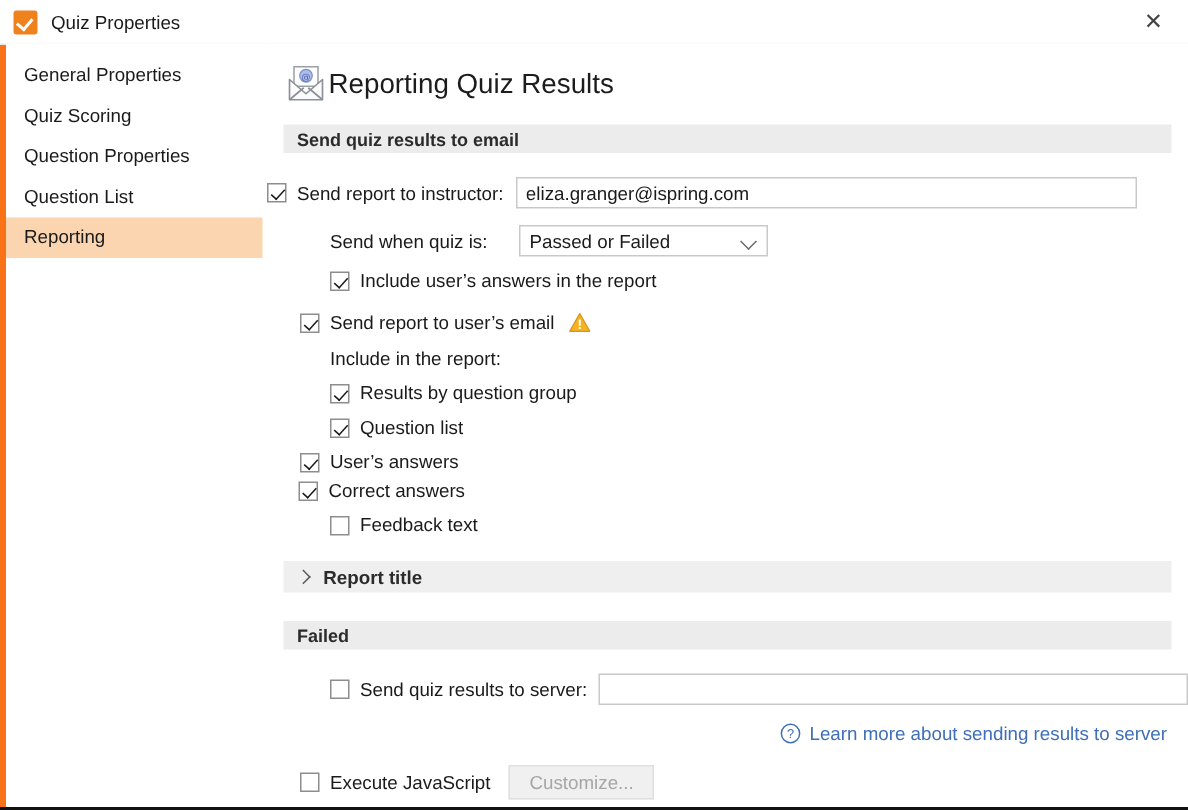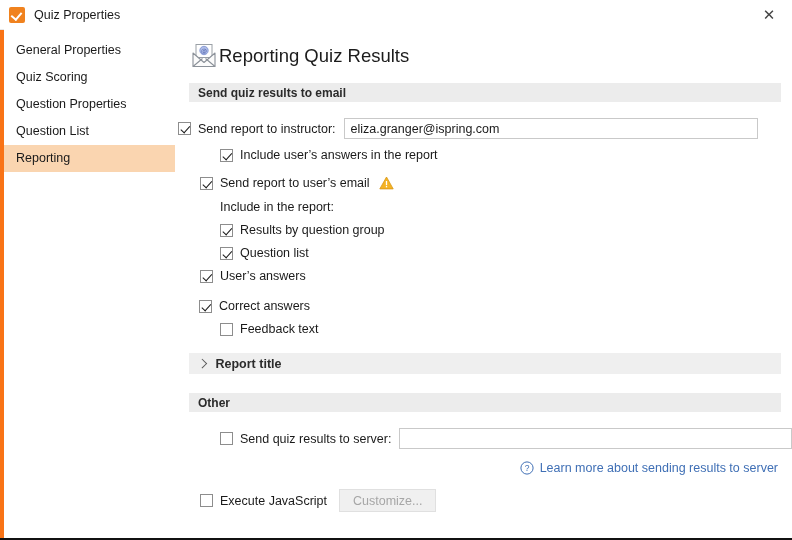--- a/index.html
+++ b/index.html
@@ -304,20 +304,27 @@
     </div>
 
     <div class="section-bar" style="margin-top:12px">Send quiz results to email</div>
 
     <div class="row" style="margin-top:15px; ">
       <div class="cb checked"></div>
       <span class="cb-label">Send report to instructor:</span>
       <input class="tinput" style="margin-left: 8px; width: 414px;" type="text" value="eliza.granger@ispring.com">
     </div>
 
+    <div class="row" style="margin-top:11px; padding-left:42px;">
+      <span style="width:126px; display:inline-block;">Send when quiz is:</span>
+      <div class="sel">
+        <span>Passed or Failed</span>
+        <span class="chev"></span>
+      </div>
+    </div>
 
     <div class="row" style="margin-top:9px; padding-left:42px;">
       <div class="cb checked"></div>
       <span class="cb-label">Include user’s answers in the report</span>
     </div>
 
     <div class="row" style="margin-top:14px; padding-left:22px;">
       <div class="cb checked"></div>
       <span class="cb-label">Send report to user’s email</span>
       <span class="warn-icon">
@@ -338,35 +345,35 @@
       <span class="cb-label">Results by question group</span>
     </div>
     <div class="row" style="margin-top:9px; padding-left:42px;">
       <div class="cb checked"></div>
       <span class="cb-label">Question list</span>
     </div>
     <div class="row" style="margin-top:9px; padding-left:22px;">
       <div class="cb checked"></div>
       <span class="cb-label">User’s answers</span>
     </div>
-    <div class="row" style="margin-top:16px; padding-left:21px;text-align:center;">
+    <div class="row" style="margin-top:5px; padding-left:21px;text-align:center;">
       <div class="cb checked"></div>
       <span class="cb-label">Correct answers</span>
     </div>
     <div class="row" style="margin-top:9px; padding-left:42px;">
       <div class="cb"></div>
       <span class="cb-label">Feedback text</span>
     </div>
 
     <div class="collapse-bar" style="margin-top:17px;">
       <span class="chev-r"></span>
       <span class="lbl">Report title</span>
     </div>
 
-    <div class="section-bar" style="margin-top:19px;">Other</div>
+    <div class="section-bar" style="margin-top:19px;">Failed</div>
 
     <div class="row" style="margin-top:15px; padding-left:22px;margin-left:20px;">
       <div class="cb"></div>
       <span class="cb-label">Send quiz results to server:</span>
       <input class="tinput" style="margin-left: 8px; width: 411px;" type="text" value="">
     </div>
 
     <div class="link-row" style="margin-top:12px;">
       <span class="help-icon">
         <svg width="14" height="14" viewBox="0 0 14 14">

